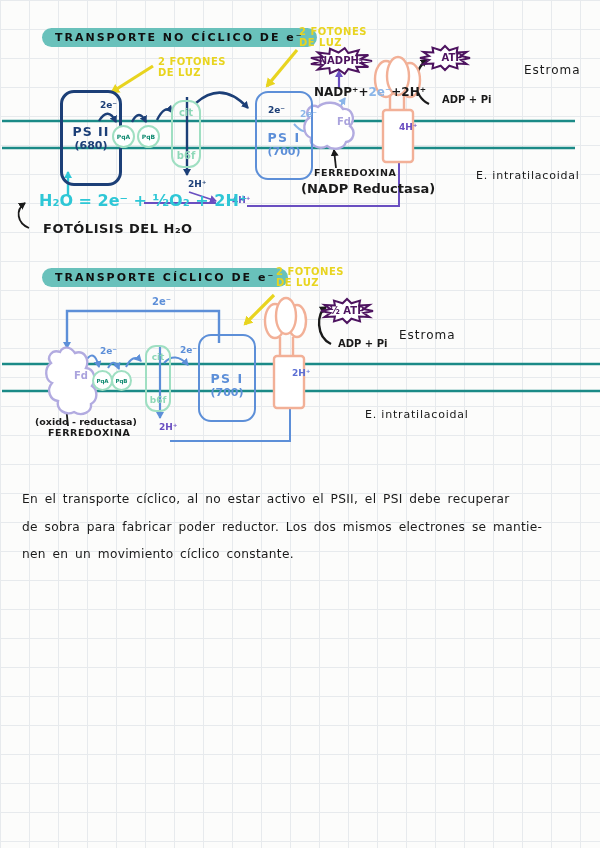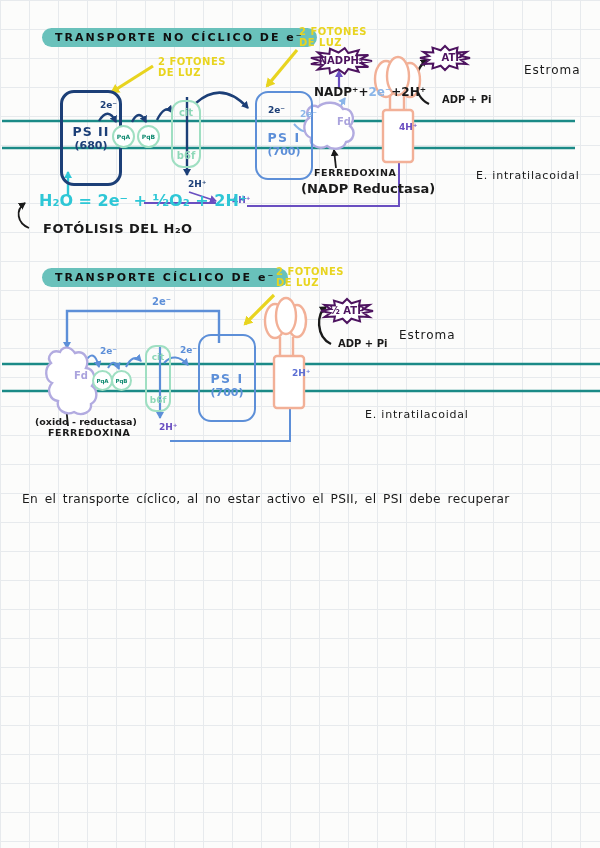--- a/index.html
+++ b/index.html
@@ -202,15 +202,17 @@
   <div class="burst-lbl" style="left:322px;top:305px;width:50px;">½ ATP</div>
   <div class="lbl" style="left:326px;top:338px;font-size:10px;font-weight:bold;">ADP + Pi</div>
   <div class="lbl" style="left:387px;top:328px;font-size:12px;letter-spacing:1px;">Estroma</div>
   <div class="lbl" style="left:353px;top:408px;font-size:11px;letter-spacing:.8px;">E. intratilacoidal</div>
 
   <div class="lbl" style="left:36px;top:427px;font-size:9.5px;font-weight:bold;letter-spacing:.6px;">FERREDOXINA</div>
   <div class="lbl" style="left:23px;top:416px;font-size:9.5px;font-weight:bold;">(oxido - reductasa)</div>
 
   <div class="para">
     <div>En el transporte cíclico, al no estar activo el PSII, el PSI debe recuperar</div>
+    <div>de sobra para fabricar poder reductor. Los dos mismos electrones se mantie-</div>
+    <div>nen en un movimiento cíclico constante.</div>
   </div>
 
 </div>
 
 </body></html>

